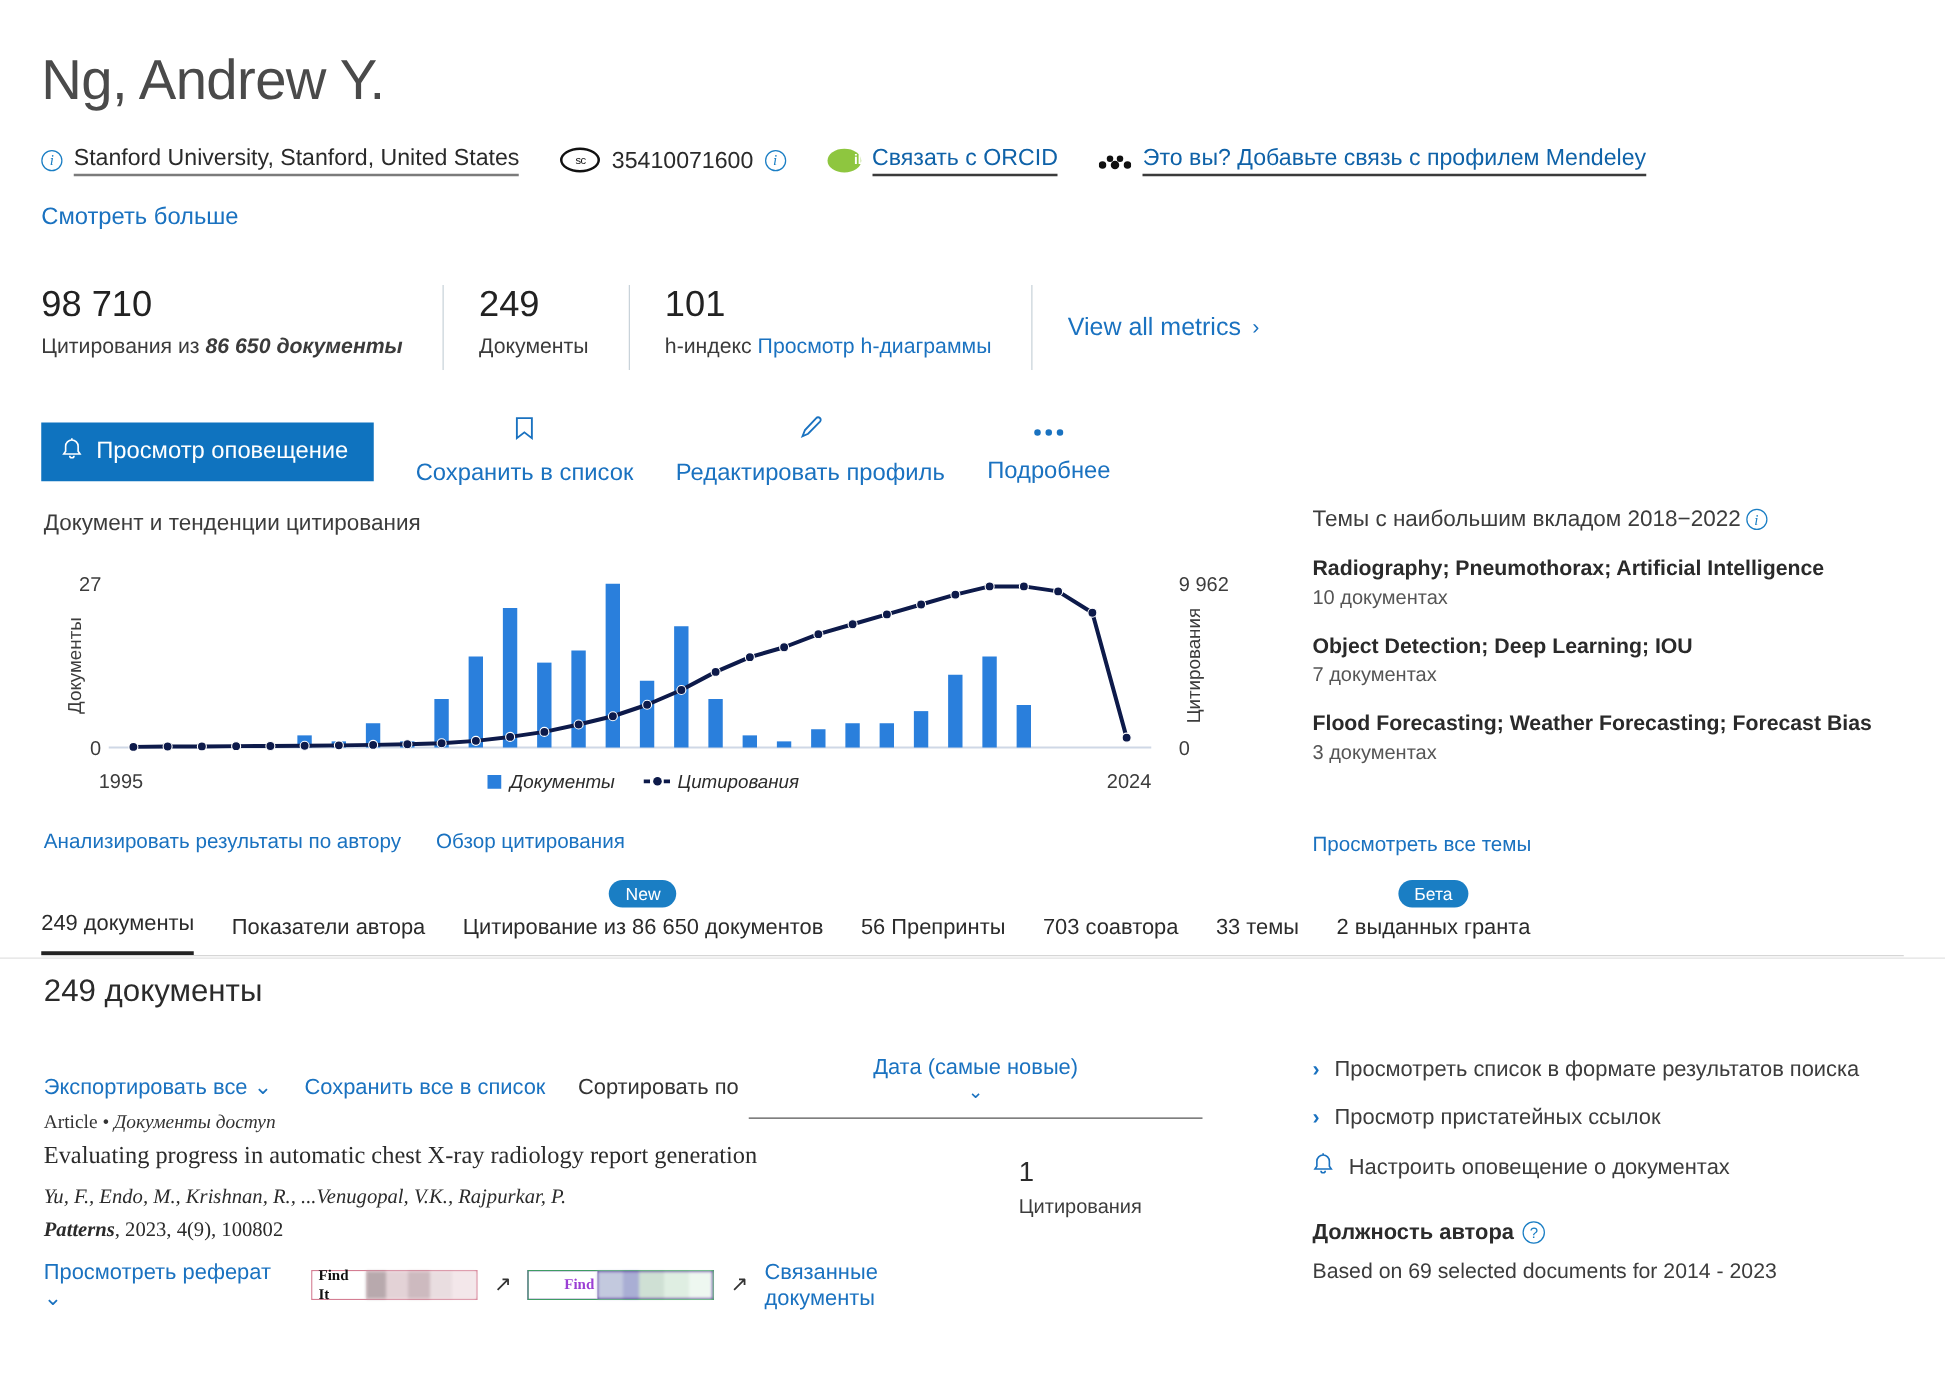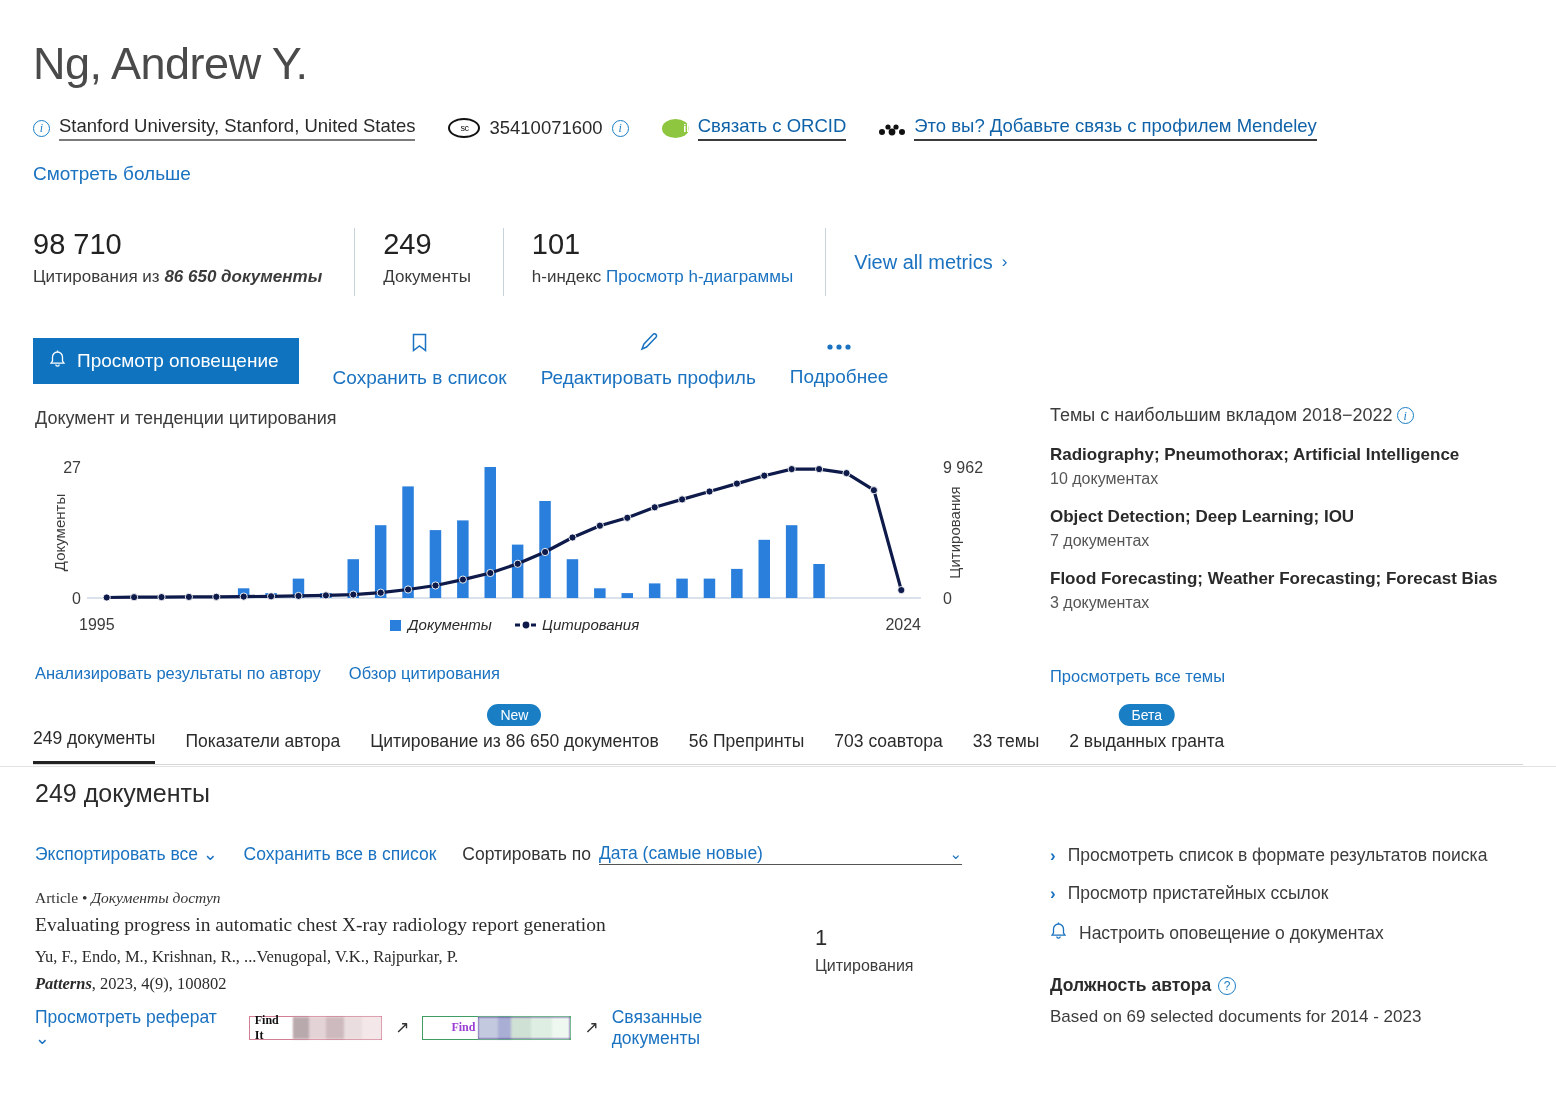--- a/index.html
+++ b/index.html
@@ -140,35 +140,36 @@
   }
   .docs-toolbar {
     position: absolute; left: 35px; top: 843px;
     display: flex; align-items: center; font-size: 17.5px;
   }
   .tb-link { color: #1a72c0; cursor: pointer; margin-right: 26px; }
   .tb-static { color: #333; margin-right: 8px; }
   .sortbox {
     position: relative; width: 363px; border-bottom: 1.4px solid #555;
     display: flex; align-items: center; justify-content: space-between;
-    padding-bottom: 0; cursor: pointer;
+    padding-bottom: 12px; cursor: pointer; flex-direction: column;
   }
   .sortbox .val { color: #1a72c0; }
   .sortbox .cv { color: #1a72c0; font-size: 15px; }
 
   .doc-item { position: absolute; left: 35px; top: 889px; width: 760px; }
   .doc-type { font-size: 15.5px; color: #333; font-family: "Liberation Serif", serif; }
   .doc-type em { font-style: italic; color: #333; }
   .doc-title {
     font-size: 19.5px; color: #2b2b2b; margin-top: 6px; line-height: 1.28;
     font-family: "Liberation Serif", serif;
   }
   .doc-authors {
     font-size: 16.5px; color: #2b2b2b; margin-top: 9px;
     font-family: "Liberation Serif", serif;
+    font-style: italic;
   }
   .doc-src {
     font-size: 16.5px; color: #2b2b2b; margin-top: 7px;
     font-family: "Liberation Serif", serif;
   }
   .doc-src b { font-weight: bold; font-style: italic; }
   .doc-actions { display: flex; align-items: center; gap: 13px; margin-top: 13px; }
   .doc-abstract { font-size: 17.5px; color: #1a72c0; cursor: pointer; }
   .findit {
     display: flex; align-items: center; height: 24px; border: 1.5px solid #d47e93;

